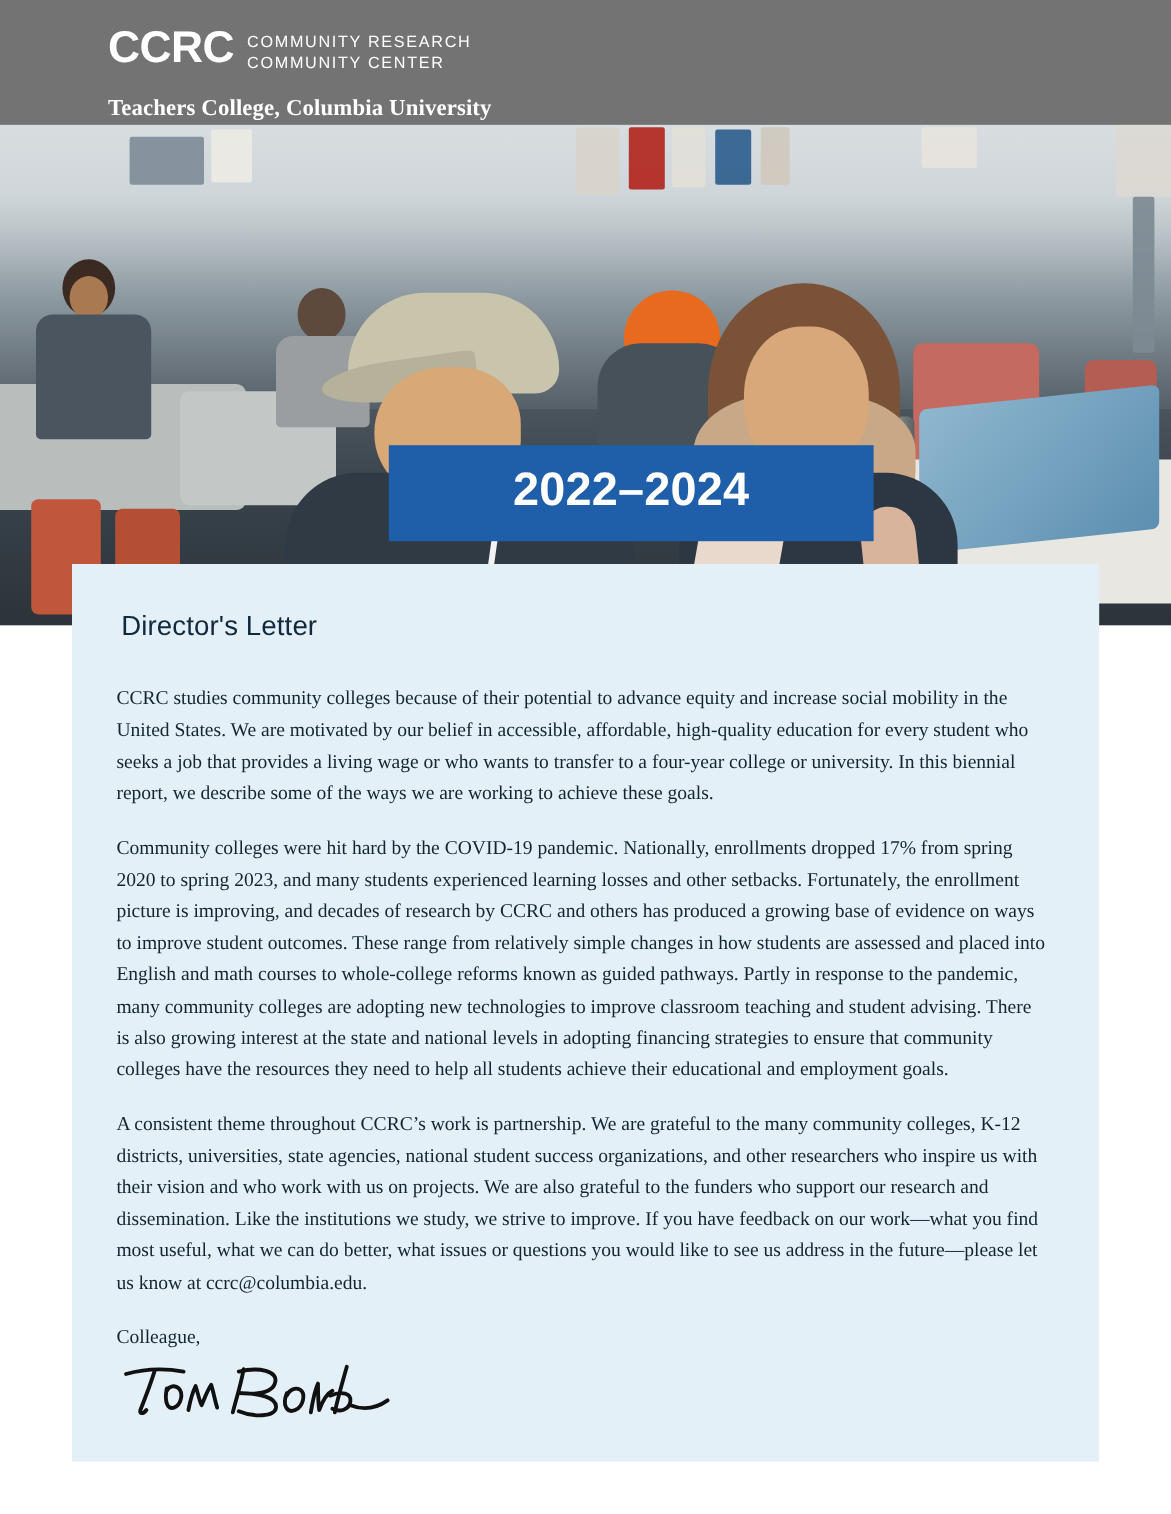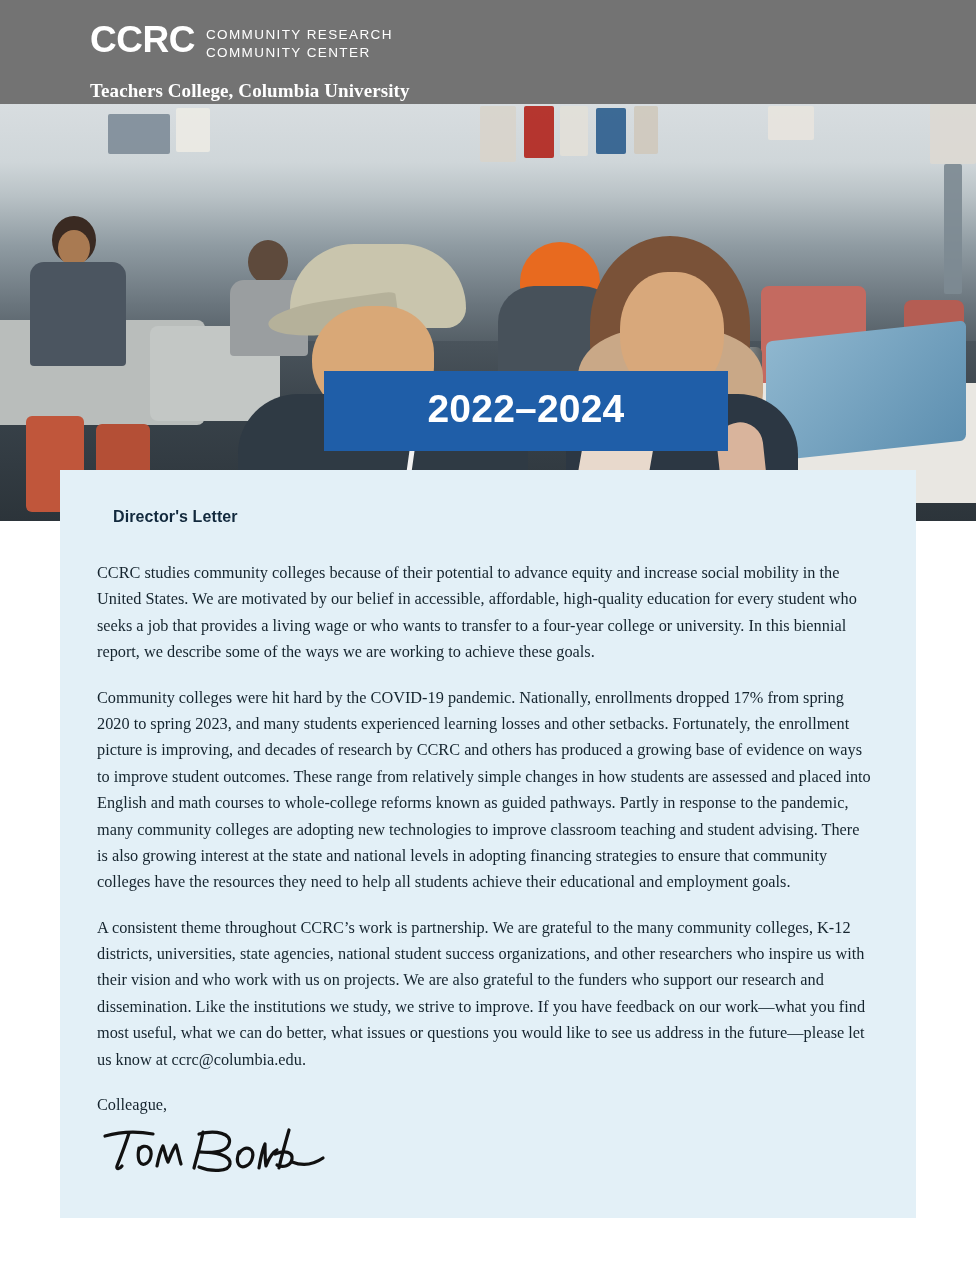--- a/index.html
+++ b/index.html
@@ -313,24 +313,24 @@
     top: 470px;
     width: 856px;
     height: 748px;
     background: #e3f0f7;
     z-index: 6;
     box-sizing: border-box;
     padding: 38px 42px 0 37px;
   }
   .letter-title {
     font-family: "Liberation Sans", sans-serif;
-    font-weight: bold;
-    font-size: 16px;
+    font-weight: normal;
+    font-size: 23px;
     color: #12293d;
-    margin: 0 0 34px 16px;
+    margin: 0 0 34px 4px;
     letter-spacing: 0.1px;
   }
   .letter-body p {
     margin: 0 0 19px 0;
     font-family: "Liberation Serif", serif;
     font-size: 16.3px;
     line-height: 1.62;
     color: #15242e;
     text-align: left;
   }

